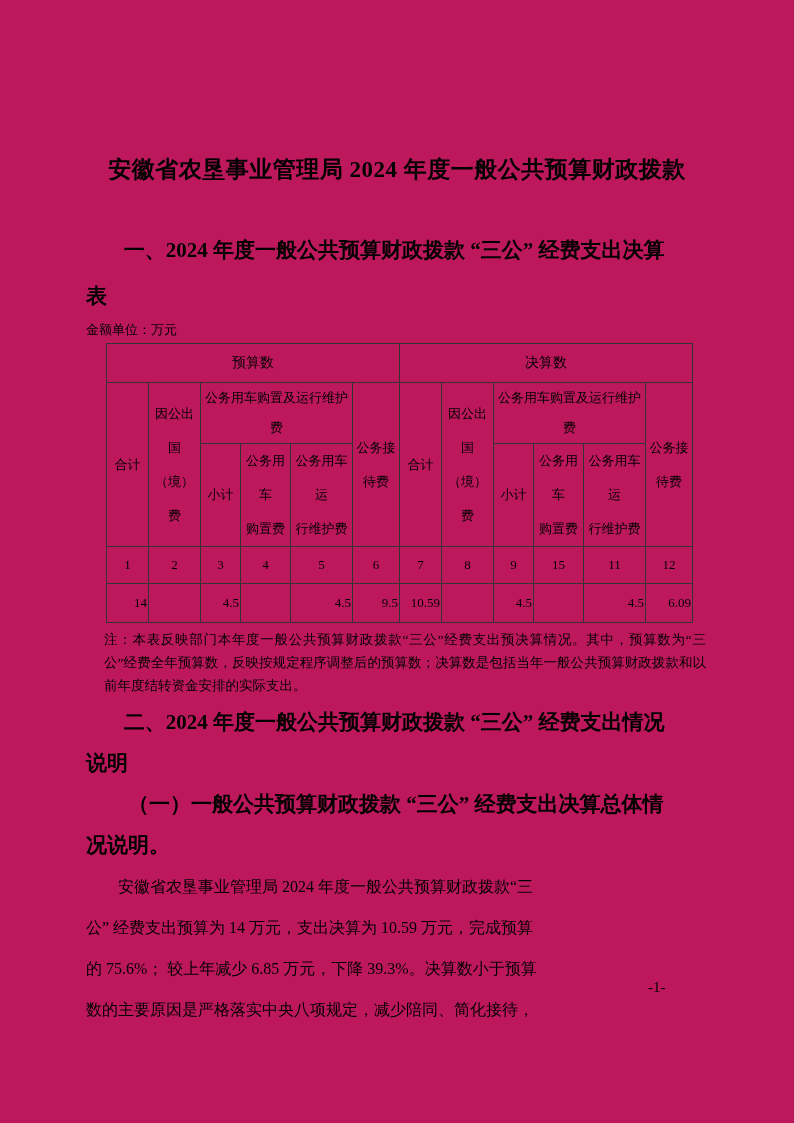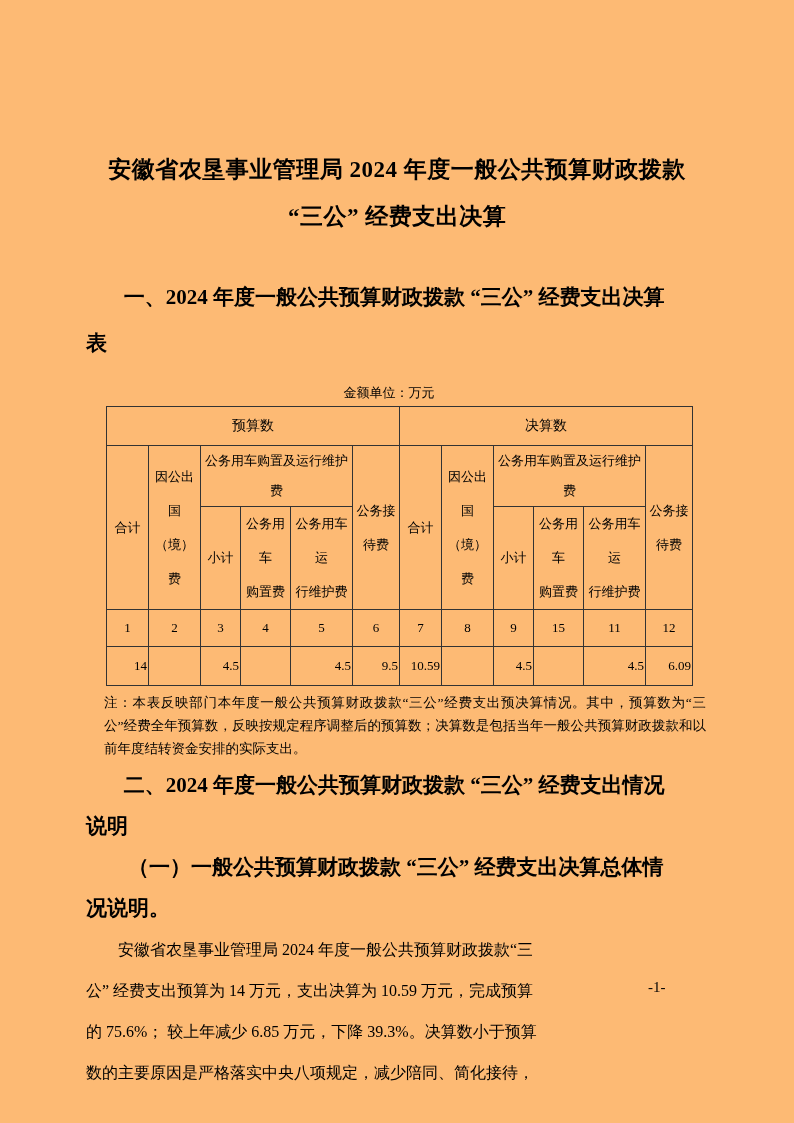--- a/index.html
+++ b/index.html
@@ -5,21 +5,21 @@
   html, body {
     margin: 0;
     padding: 0;
     background: #ffffff;
   }
   .page {
     position: relative;
     width: 794px;
     height: 1123px;
     box-sizing: border-box;
-    background: #fdba74;
+    background: #be185d;
     padding: 146px 86px 0 86px;
     font-family: "Liberation Serif", "DejaVu Serif", serif;
     color: #000000;
     overflow: hidden;
   }
   .doc-title {
     margin: 0;
     font-size: 23px;
     font-weight: bold;
     text-align: center;
@@ -30,24 +30,24 @@
     margin: 34px 0 0 0;
     font-size: 21px;
     font-weight: bold;
     line-height: 46px;
     text-indent: 1.8em;
     white-space: pre-line;
     text-align: justify;
   }
   .unit-label {
     width: 606px;
-    margin-top: 18px;
+    margin-top: 2px;
     font-size: 13px;
     line-height: 18px;
-    text-align: center;
+    text-align: left;
   }
   table.tbl {
     border-collapse: collapse;
     table-layout: fixed;
     width: 586px;
     margin: 4px 0 0 20px;
   }
   .tbl td {
     border: 1px solid #333333;
     text-align: center;
@@ -102,21 +102,20 @@
     line-height: 18px;
   }
 </style>
 </head>
 <body>
 
 <div class="page">
 
   <h1 class="doc-title">
     <span>安徽省农垦事业管理局 2024 年度一般公共预算财政拨款</span><br>
-    <span>“三公” 经费支出决算</span>
   </h1>
 
   <h2 class="sec-heading">一、2024 年度一般公共预算财政拨款 “三公” 经费支出决算
 表</h2>
 
   <div class="unit-label">金额单位：万元</div>
 
   <table class="tbl">
     <colgroup>
       <col style="width:42px">

